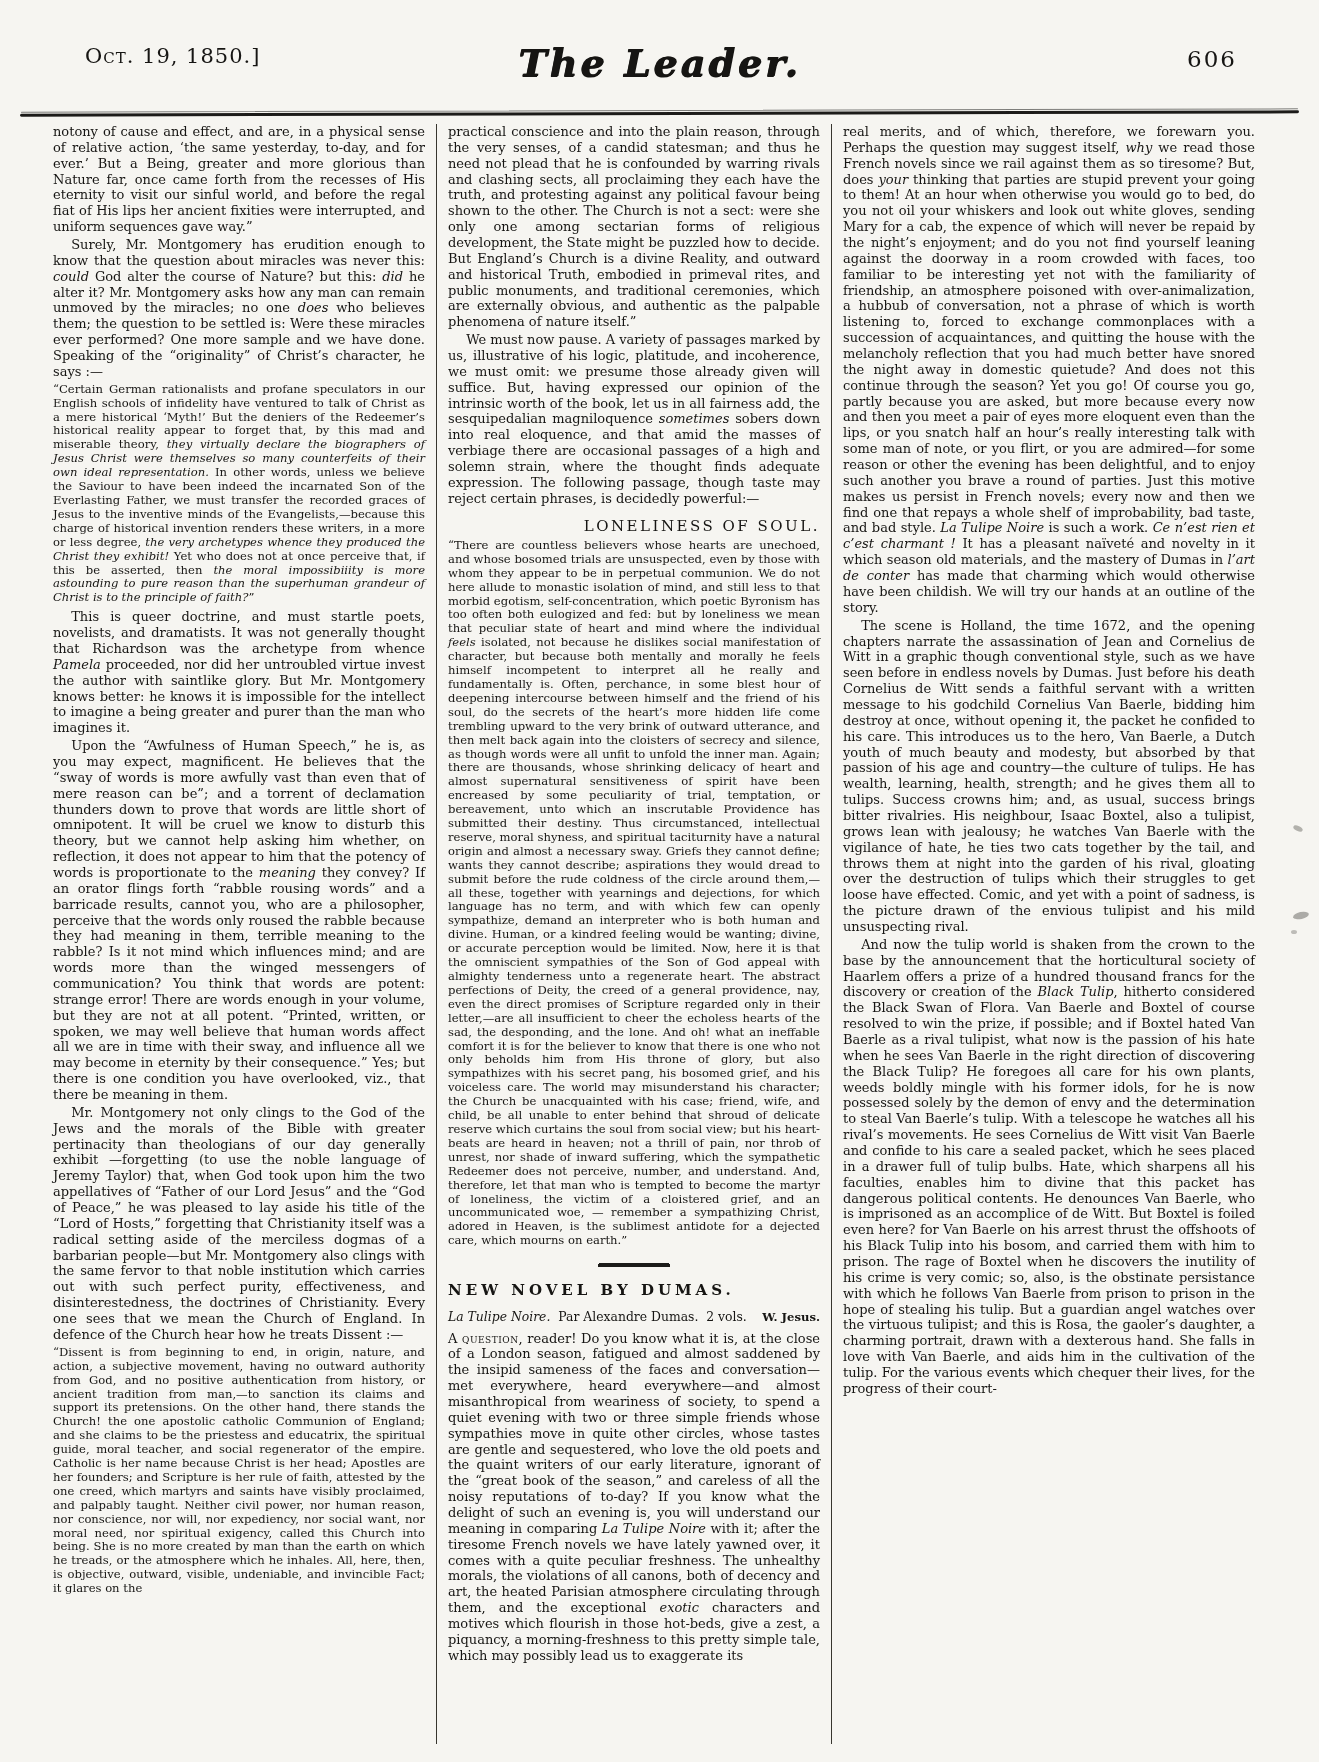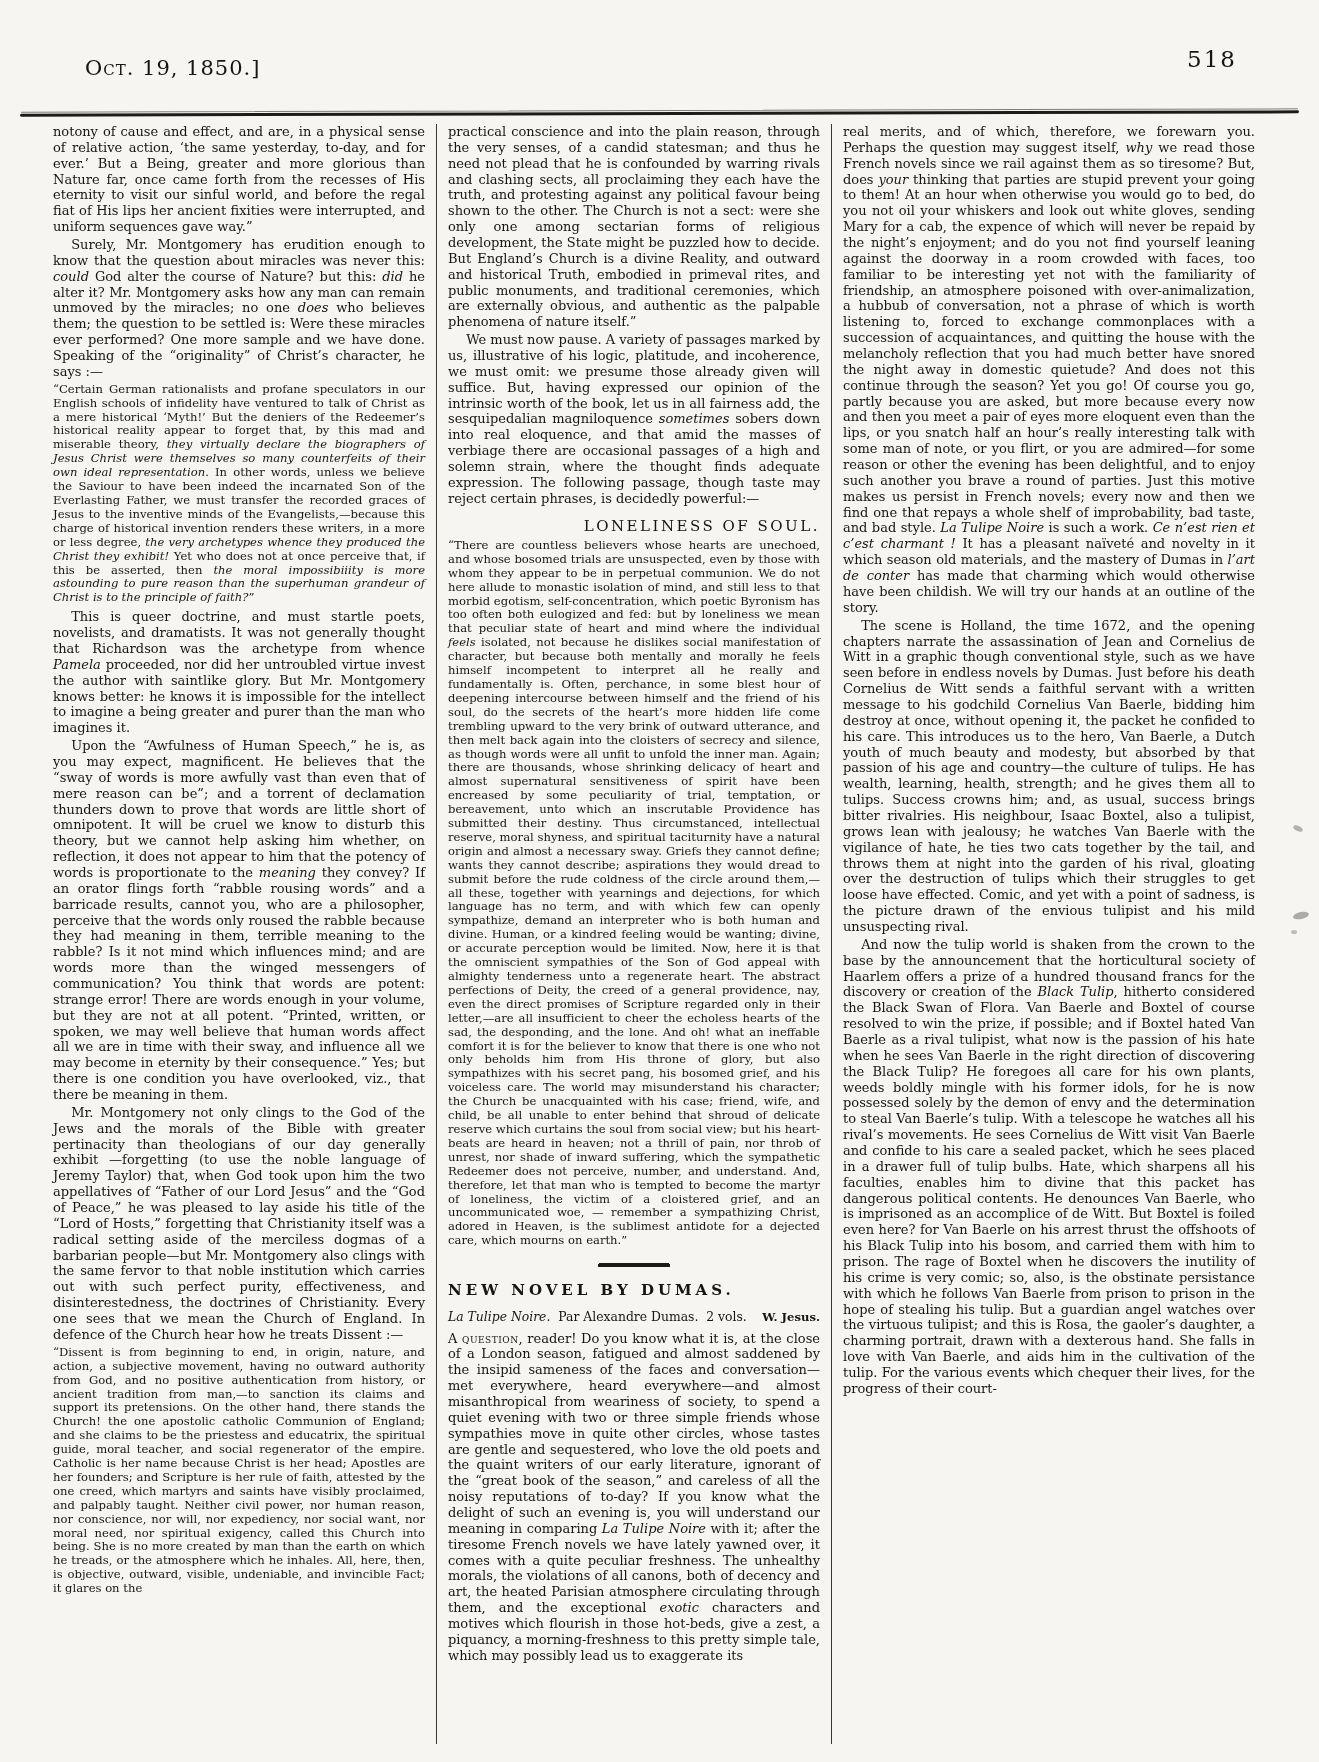--- a/index.html
+++ b/index.html
@@ -10,21 +10,21 @@
     color:#161513;
     position:relative;
     overflow:hidden;
   }
   .page{position:absolute;inset:0;}
   
   .header{
     position:absolute;top:38px;left:0;width:100%;height:70px;
   }
   .date{
-    position:absolute;left:85px;top:18px;
+    position:absolute;left:85px;top:6px;
     font-size:21px;font-variant:small-caps;letter-spacing:1px;
   }
   .masthead{
     position:absolute;left:0;top:2px;width:100%;text-align:center;
     font-size:38px;font-weight:bold;font-style:italic;
     letter-spacing:3px;
     text-shadow:1px 0 0 #161513, 0 1px 0 #161513;
   }
   .pageno{
     position:absolute;right:82px;top:8px;
@@ -82,21 +82,22 @@
   .smudge.s2{right:10px;top:912px;width:16px;height:7px;transform:rotate(-12deg);opacity:.65;}
   .smudge.s3{right:22px;top:930px;width:6px;height:4px;opacity:.5;}
 </style>
 </head>
 <body>
 
 <div class="page">
 
   <div class="header">
     <div class="date">Oct. 19, 1850.]</div>
-    <div class="pageno">518</div>
+    <div class="masthead">The Leader.</div>
+    <div class="pageno">606</div>
   </div>
   <div class="header-rule"></div>
 
   <div class="cols">
 
     <div class="col col1">
       <p class="cont">notony of cause and effect, and are, in a physical sense of relative action, ‘the same yesterday, to-day, and for ever.’ But a Being, greater and more glorious than Nature far, once came forth from the recesses of His eternity to visit our sinful world, and before the regal fiat of His lips her ancient fixities were interrupted, and uniform sequences gave way.”</p>
       <p>Surely, Mr. Montgomery has erudition enough to know that the question about miracles was never this: <i>could</i> God alter the course of Nature? but this: <i>did</i> he alter it? Mr. Montgomery asks how any man can remain unmoved by the miracles; no one <i>does</i> who believes them; the question to be settled is: Were these miracles ever performed? One more sample and we have done. Speaking of the “originality” of Christ’s character, he says :—</p>
       <p class="quote cont">“Certain German rationalists and profane speculators in our English schools of infidelity have ventured to talk of Christ as a mere historical ‘Myth!’ But the deniers of the Redeemer’s historical reality appear to forget that, by this mad and miserable theory, <i>they virtually declare the biographers of Jesus Christ were themselves so many counterfeits of their own ideal representation.</i> In other words, unless we believe the Saviour to have been indeed the incarnated Son of the Everlasting Father, we must transfer the recorded graces of Jesus to the inventive minds of the Evangelists,—because this charge of historical invention renders these writers, in a more or less degree, <i>the very archetypes whence they produced the Christ they exhibit!</i> Yet who does not at once perceive that, if this be asserted, then <i>the moral impossibiiity is more astounding to pure reason than the superhuman grandeur of Christ is to the principle of faith?</i>”</p>
       <p>This is queer doctrine, and must startle poets, novelists, and dramatists. It was not generally thought that Richardson was the archetype from whence <i>Pamela</i> proceeded, nor did her untroubled virtue invest the author with saintlike glory. But Mr. Montgomery knows better: he knows it is impossible for the intellect to imagine a being greater and purer than the man who imagines it.</p>

